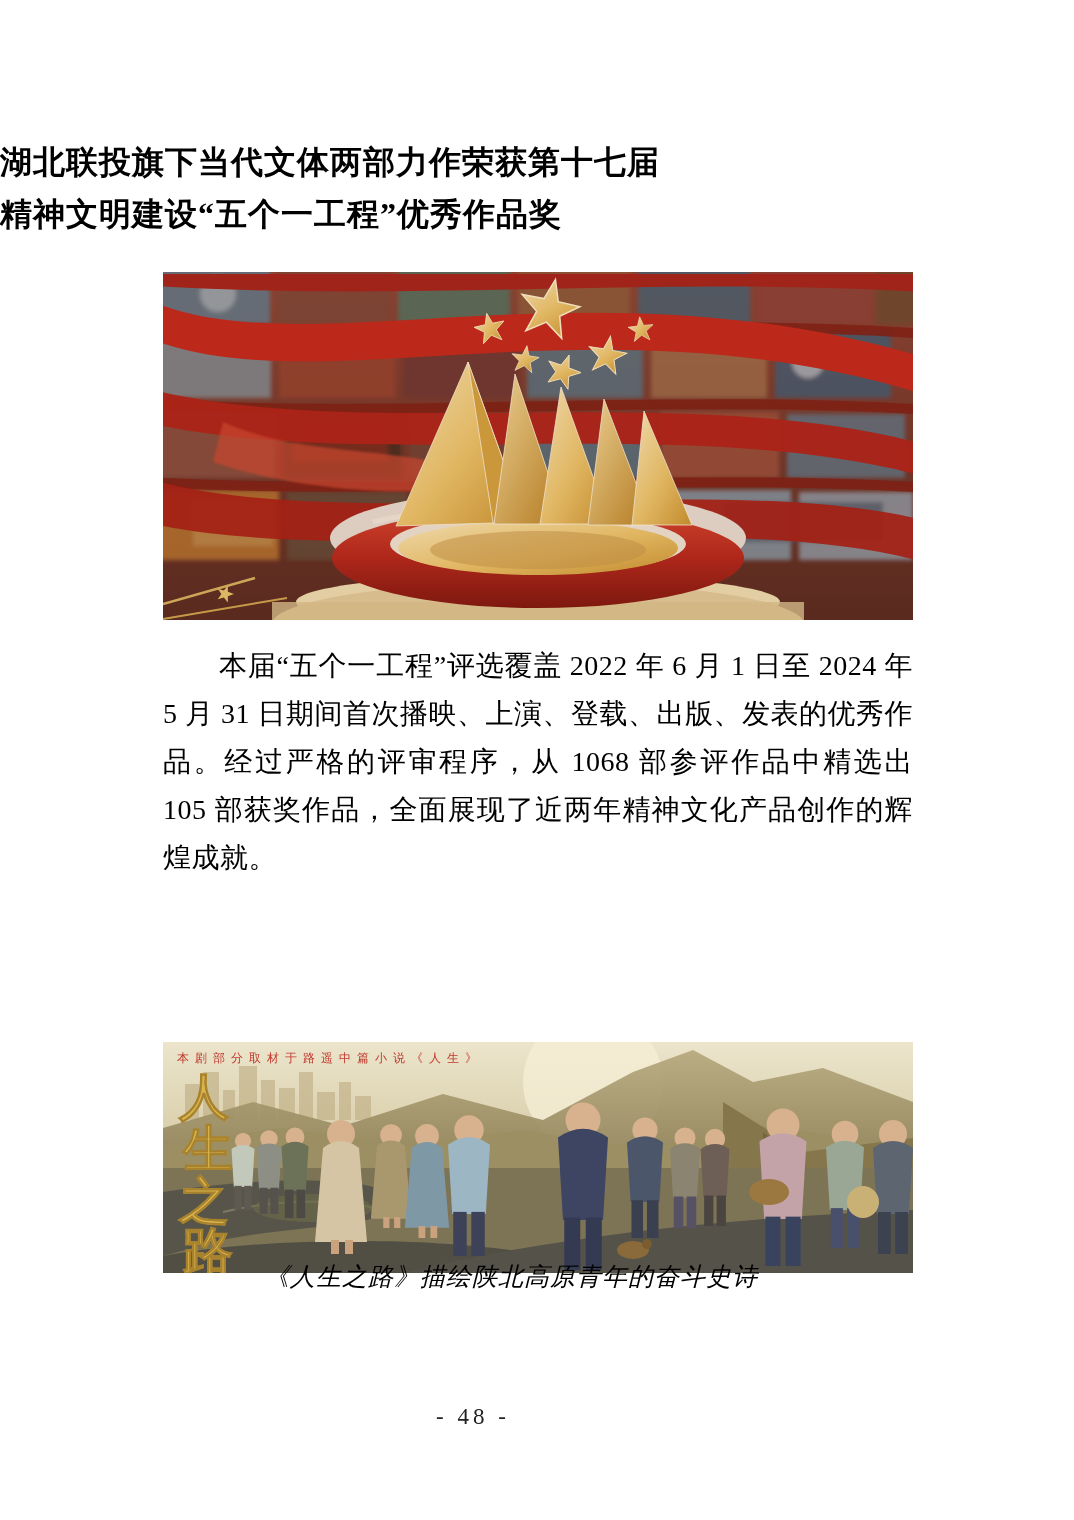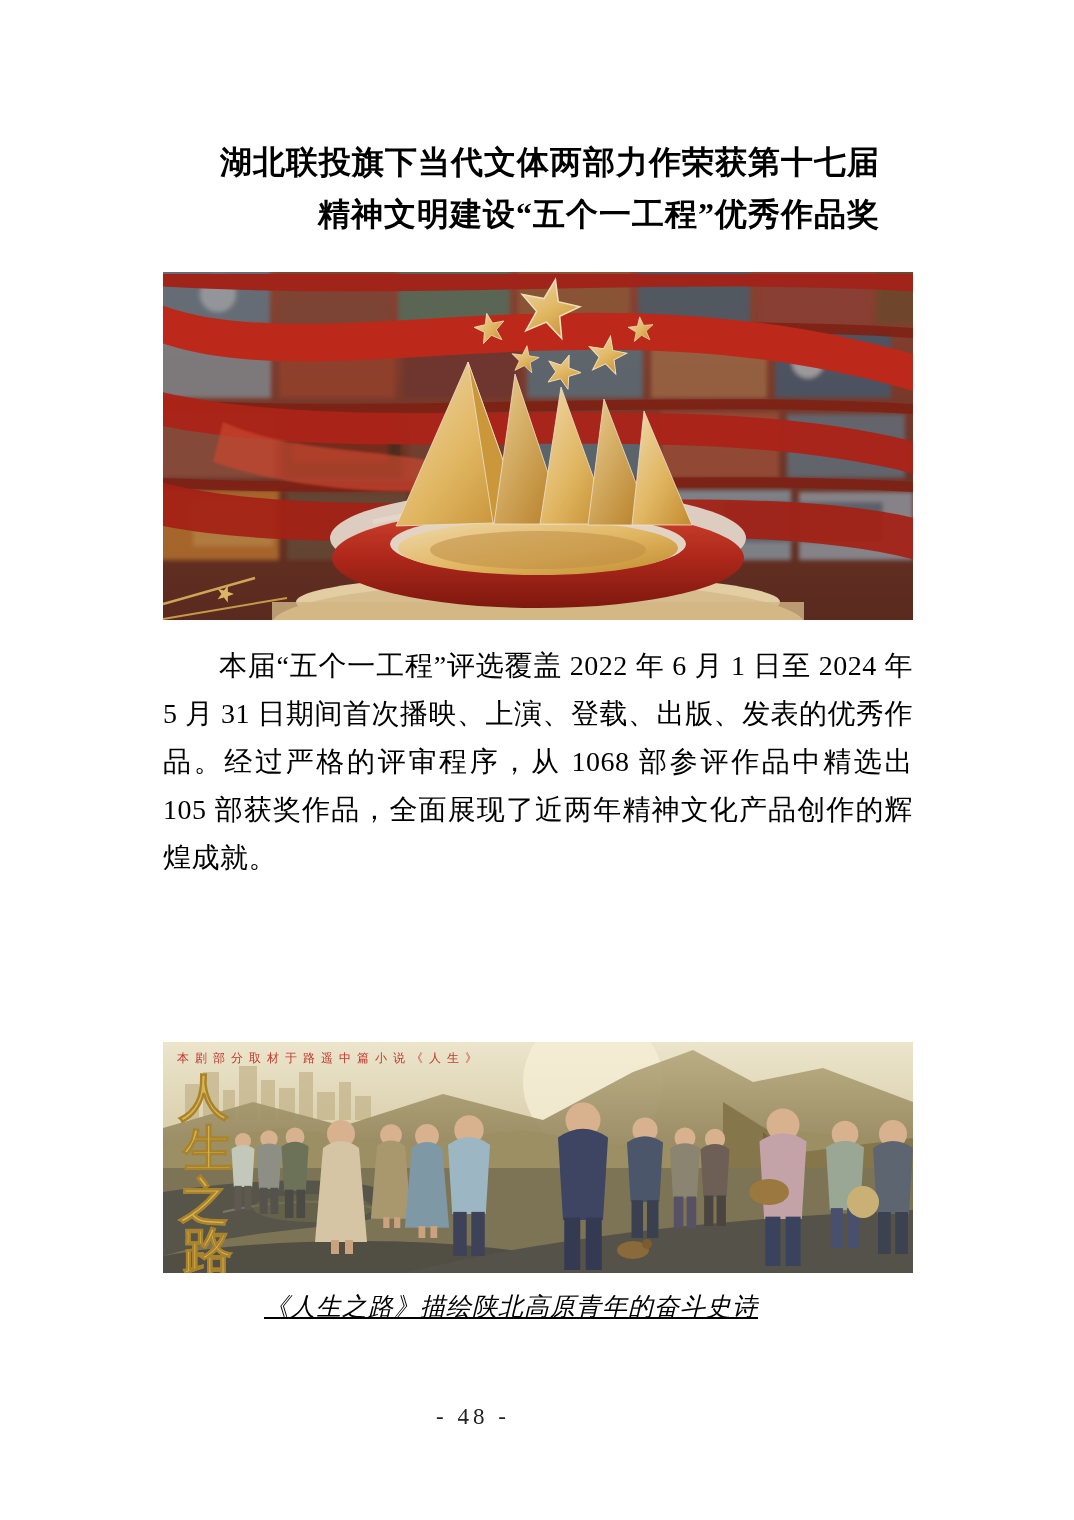--- a/index.html
+++ b/index.html
@@ -8,21 +8,21 @@
     width:1074px;height:1520px;
     margin:0 auto;
     background:#ffffff;
     font-family:"Liberation Serif","DejaVu Serif",serif;
     color:#000;
     overflow:hidden;
   }
   .doc-title{
     position:absolute;
     left:0;top:136px;width:880px;
-    text-align:right;
+    text-align:left;
     font-weight:bold;
     font-size:32px;
     line-height:52px;
     letter-spacing:1px;
   }
   .hero-figure{
     position:absolute;left:163px;top:272px;width:750px;height:348px;
     overflow:hidden;
   }
   .body-text{
@@ -30,26 +30,25 @@
     font-size:28px;line-height:48px;
     text-align:justify;
     letter-spacing:0.5px;
   }
   .body-text p{margin:0;text-indent:2em;}
   .poster-figure{
     position:absolute;left:163px;top:1042px;width:750px;height:231px;
     overflow:hidden;
   }
   .image-caption{
-    position:absolute;left:0;top:1290px;width:1022px;
+    position:absolute;left:0;top:1260px;width:1022px;
     text-align:center;
     font-size:25px;
     font-style:italic;
     letter-spacing:1px;
-    text-decoration:underline;
   }
   .page-number{
     position:absolute;left:0;top:1404px;width:946px;
     text-align:center;
     font-size:23px;
     letter-spacing:4px;
     color:#222;
   }
   svg{display:block;}
 </style>

